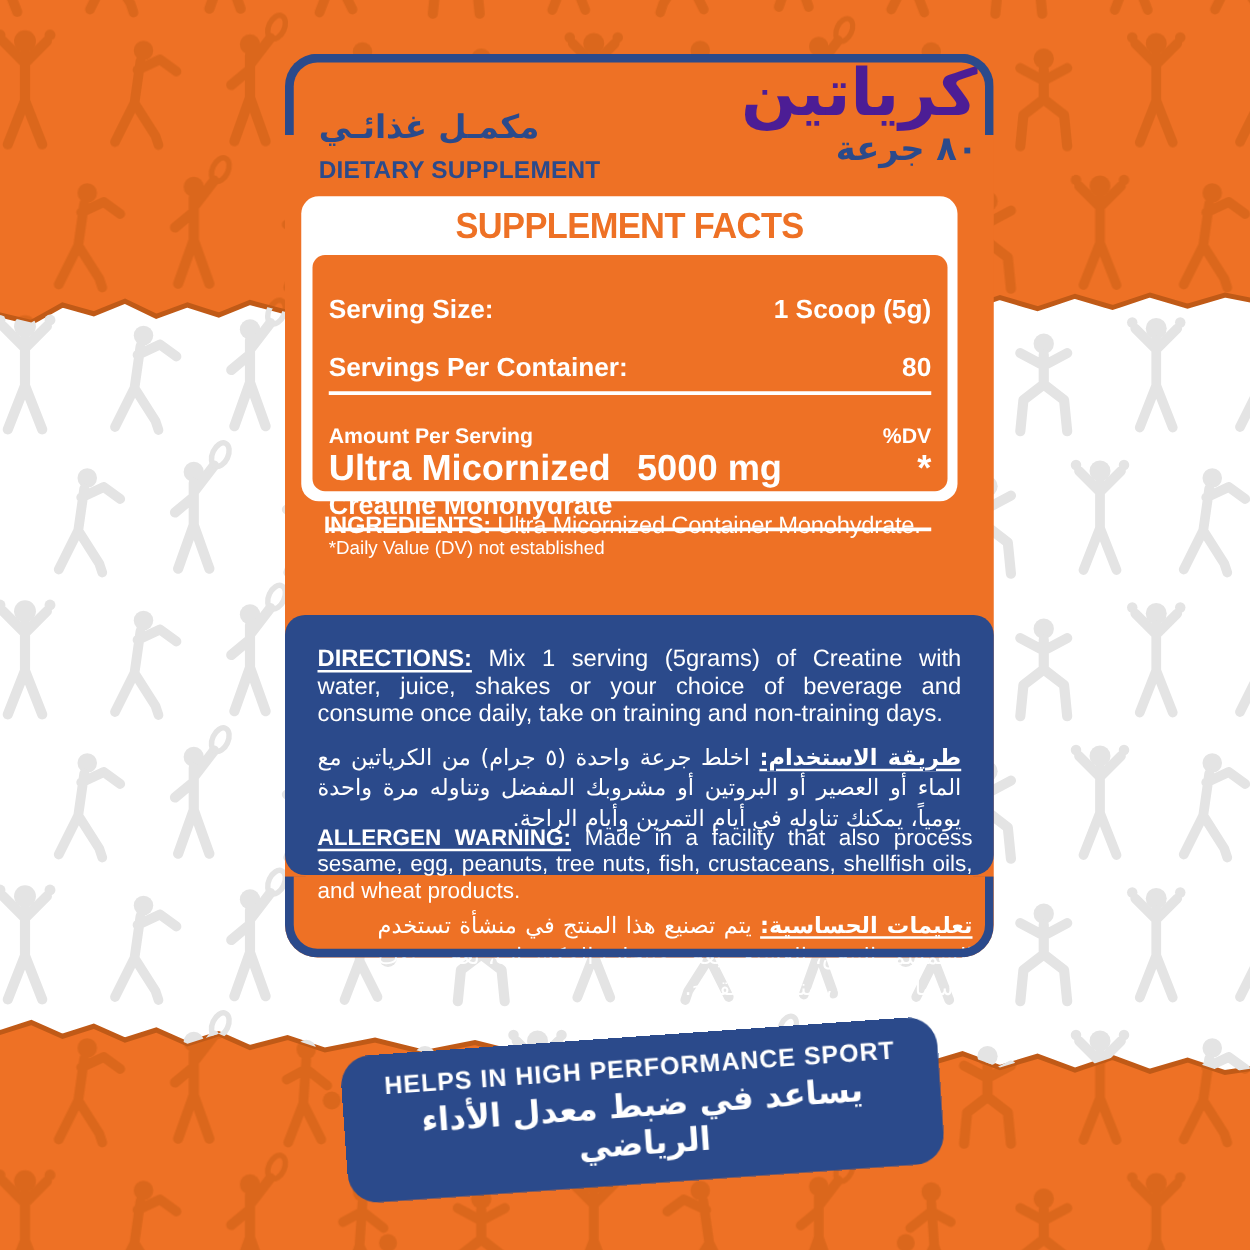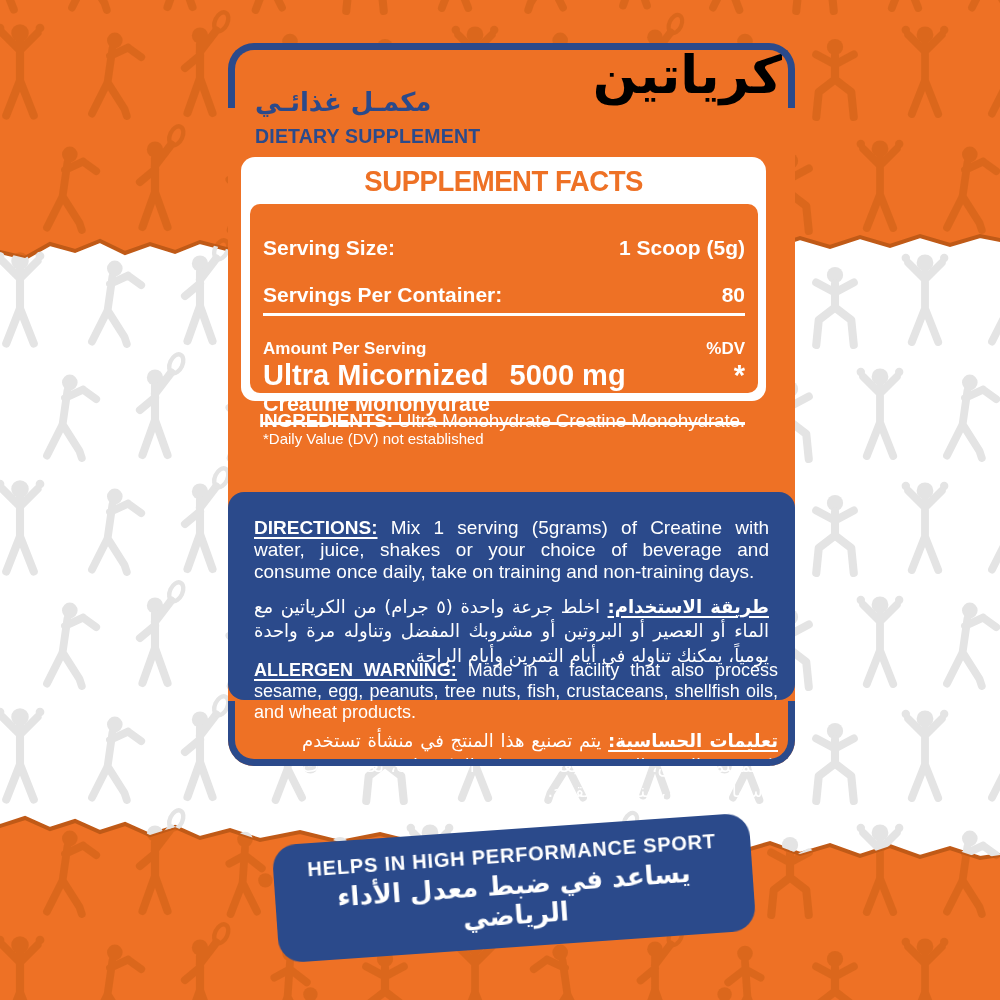--- a/index.html
+++ b/index.html
@@ -17,21 +17,21 @@
   }
   .arc { position:absolute; left:0; right:0; height:58px; border:7px solid #2B4A8B; pointer-events:none; }
   .arc.top    { top:0;    border-bottom:none; border-radius:26px 26px 0 0; }
   .arc.bottom { bottom:0; border-top:none;    border-radius:0 0 26px 26px; }
 
   
   .hdr-left  { position:absolute; left:27px; top:44px; color:#2B4A8B; }
   .hdr-left .ar { font-family:"DejaVu Sans",sans-serif; font-size:26px; font-weight:bold; }
   .hdr-left .en { font-size:19.5px; font-weight:bold; margin-top:8px; letter-spacing:0.2px; }
   .hdr-right { position:absolute; right:13px; top:4px; text-align:right; }
-  .hdr-right .name { font-family:"DejaVu Sans",sans-serif; font-size:52px; line-height:1.08; font-weight:bold; color:#000000; }
+  .hdr-right .name { font-family:"DejaVu Sans",sans-serif; font-size:52px; line-height:1.08; font-weight:bold; color:#4c1d95; }
   .hdr-right .srv  { font-family:"DejaVu Sans",sans-serif; font-size:27px; font-weight:bold; color:#2B4A8B; margin-top:1px; direction:ltr; }
 
   
   .facts { position:absolute; left:13px; top:114px; width:525px; height:244px; background:#FFFFFF; border-radius:14px; }
   .facts-title { text-align:center; padding-top:8px; }
   .facts-title span { display:inline-block; font-size:29px; font-weight:bold; color:#EE7125; transform:scaleX(0.95); letter-spacing:-0.5px; white-space:nowrap; }
   .facts-box {
     position:absolute; left:9px; right:8px; top:47px; bottom:8px;
     background:#EE7125; border-radius:10px; padding:9px 13px; box-sizing:border-box;
     color:#FFFFFF; font-weight:bold;
@@ -144,20 +144,21 @@
   </svg>
 
   <div class="label">
 
     <div class="hdr-left">
       <div class="ar">مكمـل غذائـي</div>
       <div class="en">DIETARY SUPPLEMENT</div>
     </div>
     <div class="hdr-right">
       <div class="name">كرياتين</div>
+      <div class="srv">٨٠ جرعة</div>
     </div>
 
     <div class="facts">
       <div class="facts-title">
         <span>SUPPLEMENT FACTS</span>
       </div>
       <div class="facts-box">
         <div class="frow">
           <span>Serving Size:</span>
           <span>1 Scoop (5g)</span>
@@ -176,21 +177,21 @@
           <span>5000 mg</span>
           <span class="star">*</span>
         </div>
         <div class="amt-line2">Creatine Monohydrate</div>
         <div class="fhr"></div>
         <div class="footnote">*Daily Value (DV) not established</div>
       </div>
     </div>
 
     <div class="ingredients">
-      <span class="lbl-plain">INGREDIENTS:</span><span> Ultra Monohydrate Creatine Monohydrate.</span>
+      <span class="lbl-plain">INGREDIENTS:</span><span> Ultra Micornized Container Monohydrate.</span>
     </div>
 
     <div class="dirbox">
       <div class="para-en">
         <span class="lbl">DIRECTIONS:</span><span> Mix 1 serving (5grams) of Creatine with water, juice, shakes or your choice of beverage and consume once daily, take on training and non-training days.</span>
       </div>
       <div class="para-ar">
         <span class="lbl">طريقة الاستخدام:</span><span> اخلط جرعة واحدة (٥ جرام) من الكرياتين مع الماء أو العصير أو البروتين أو مشروبك المفضل وتناوله مرة واحدة يومياً، يمكنك تناوله في أيام التمرين وأيام الراحة.</span>
       </div>
     </div>

